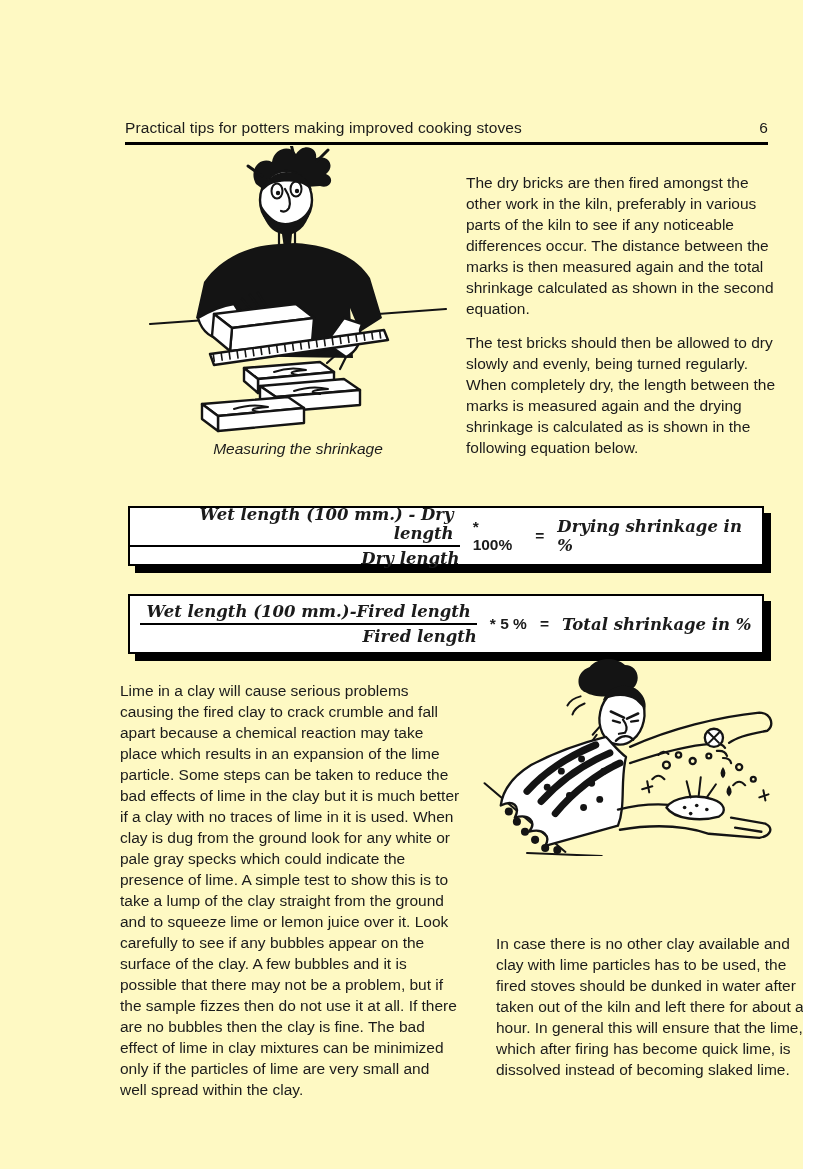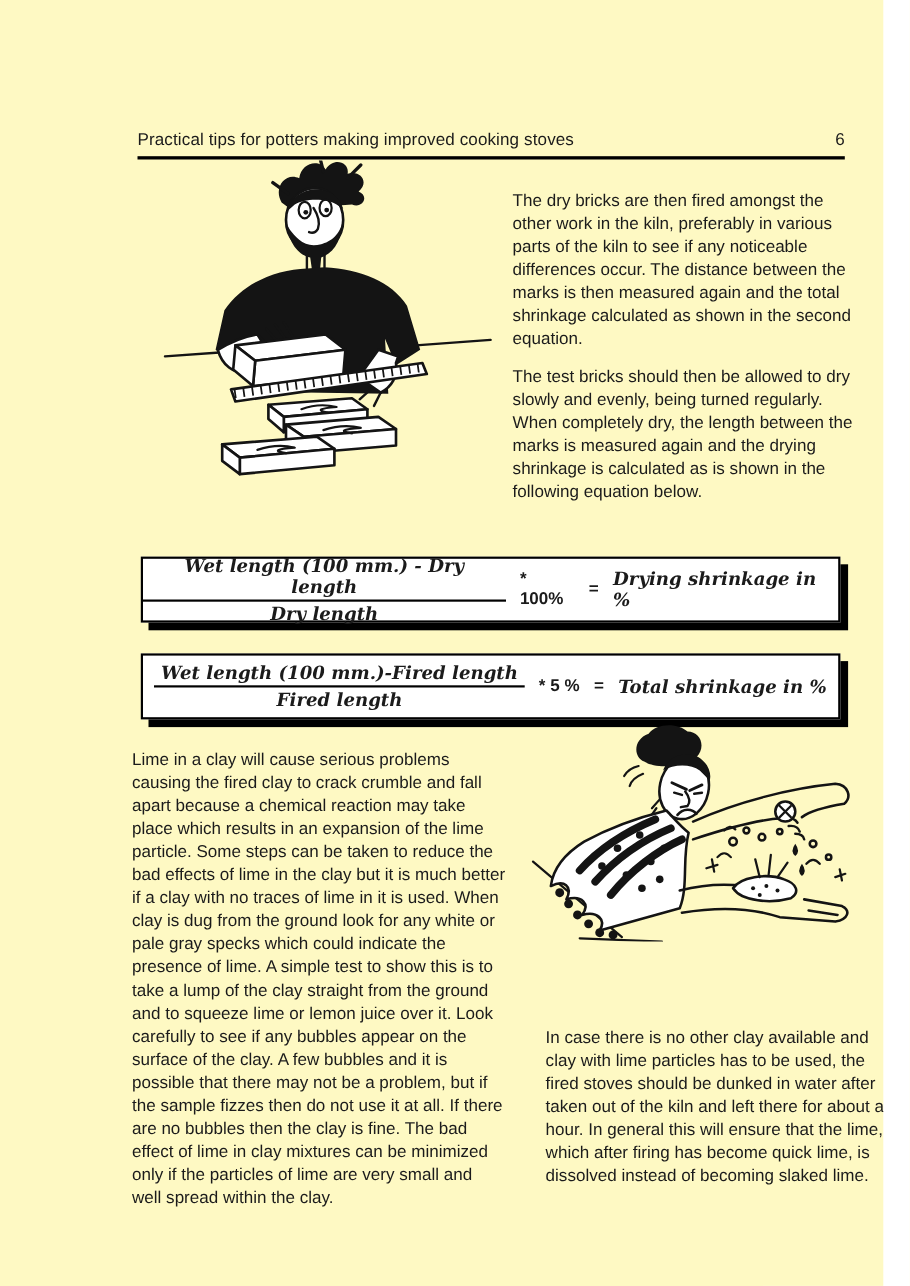--- a/index.html
+++ b/index.html
@@ -31,21 +31,21 @@
   .bottomright{ left:472px; top:933px;  width:318px;margin-left:24px; }
   
   .eqbox {
     position:absolute; left:128px; width:632px; height:56px;
     background:#fff; border:2px solid #000; box-shadow:7px 7px 0 #000;
     display:flex; align-items:center; justify-content:center; gap:13px;
   }
   .eq1 { top:506px; }
   .eq2 { top:594px; }
   .frac {
-    display:inline-flex; flex-direction:column; text-align:center;
+    display:inline-flex; flex-direction:column; text-align:right;
     font-family:"DejaVu Serif", serif; font-style:italic; font-weight:bold; font-size:16.5px;
   }
   .frac .num { border-bottom:2px solid #000; padding:0 6px 2px 6px; }
   .frac .den { padding-top:2px; }
   .mult, .equals { font-family:"Liberation Sans", sans-serif; font-weight:600; font-size:15.5px; }
   .result { font-family:"DejaVu Serif", serif; font-style:italic; font-weight:bold; font-size:16.5px; }
   svg { display:block; }
 </style>
 </head>
 <body>
@@ -104,20 +104,21 @@
         <path d="M128,251 L212,244 L212,259 L128,266 Z" fill="#fff"></path>
         <path d="M112,240 L128,251 L128,266 L112,255 Z" fill="#fff"></path>
         <path d="M146,245 q18,-6 34,-2 q-26,2 -8,5" stroke-width="2"></path>
         <path d="M54,258 L140,251 L156,262 L70,270 Z" fill="#fff"></path>
         <path d="M70,270 L156,262 L156,277 L70,285 Z" fill="#fff"></path>
         <path d="M54,258 L70,270 L70,285 L54,273 Z" fill="#fff"></path>
         <path d="M86,263 q18,-6 34,-2 q-26,2 -8,5" stroke-width="2"></path>
       </g>
     </svg>
   </figure>
+  <figcaption class="cap cap1">Measuring the shrinkage</figcaption>
 
   <div class="col topright">
     <p>The dry bricks are then fired amongst the other work in the kiln, preferably in various parts of the kiln to see if any noticeable differences occur. The distance between the marks is then measured again and the total shrinkage calculated as shown in the second equation.</p>
     <p>The test bricks should then be allowed to dry slowly and evenly, being turned regularly. When completely dry, the length between the marks is measured again and the drying shrinkage is calculated as is shown in the following equation below.</p>
   </div>
 
   <div class="eqbox eq1">
     <span class="frac">
       <span class="num">Wet length (100 mm.) - Dry length</span>
       <span class="den">Dry length</span>

